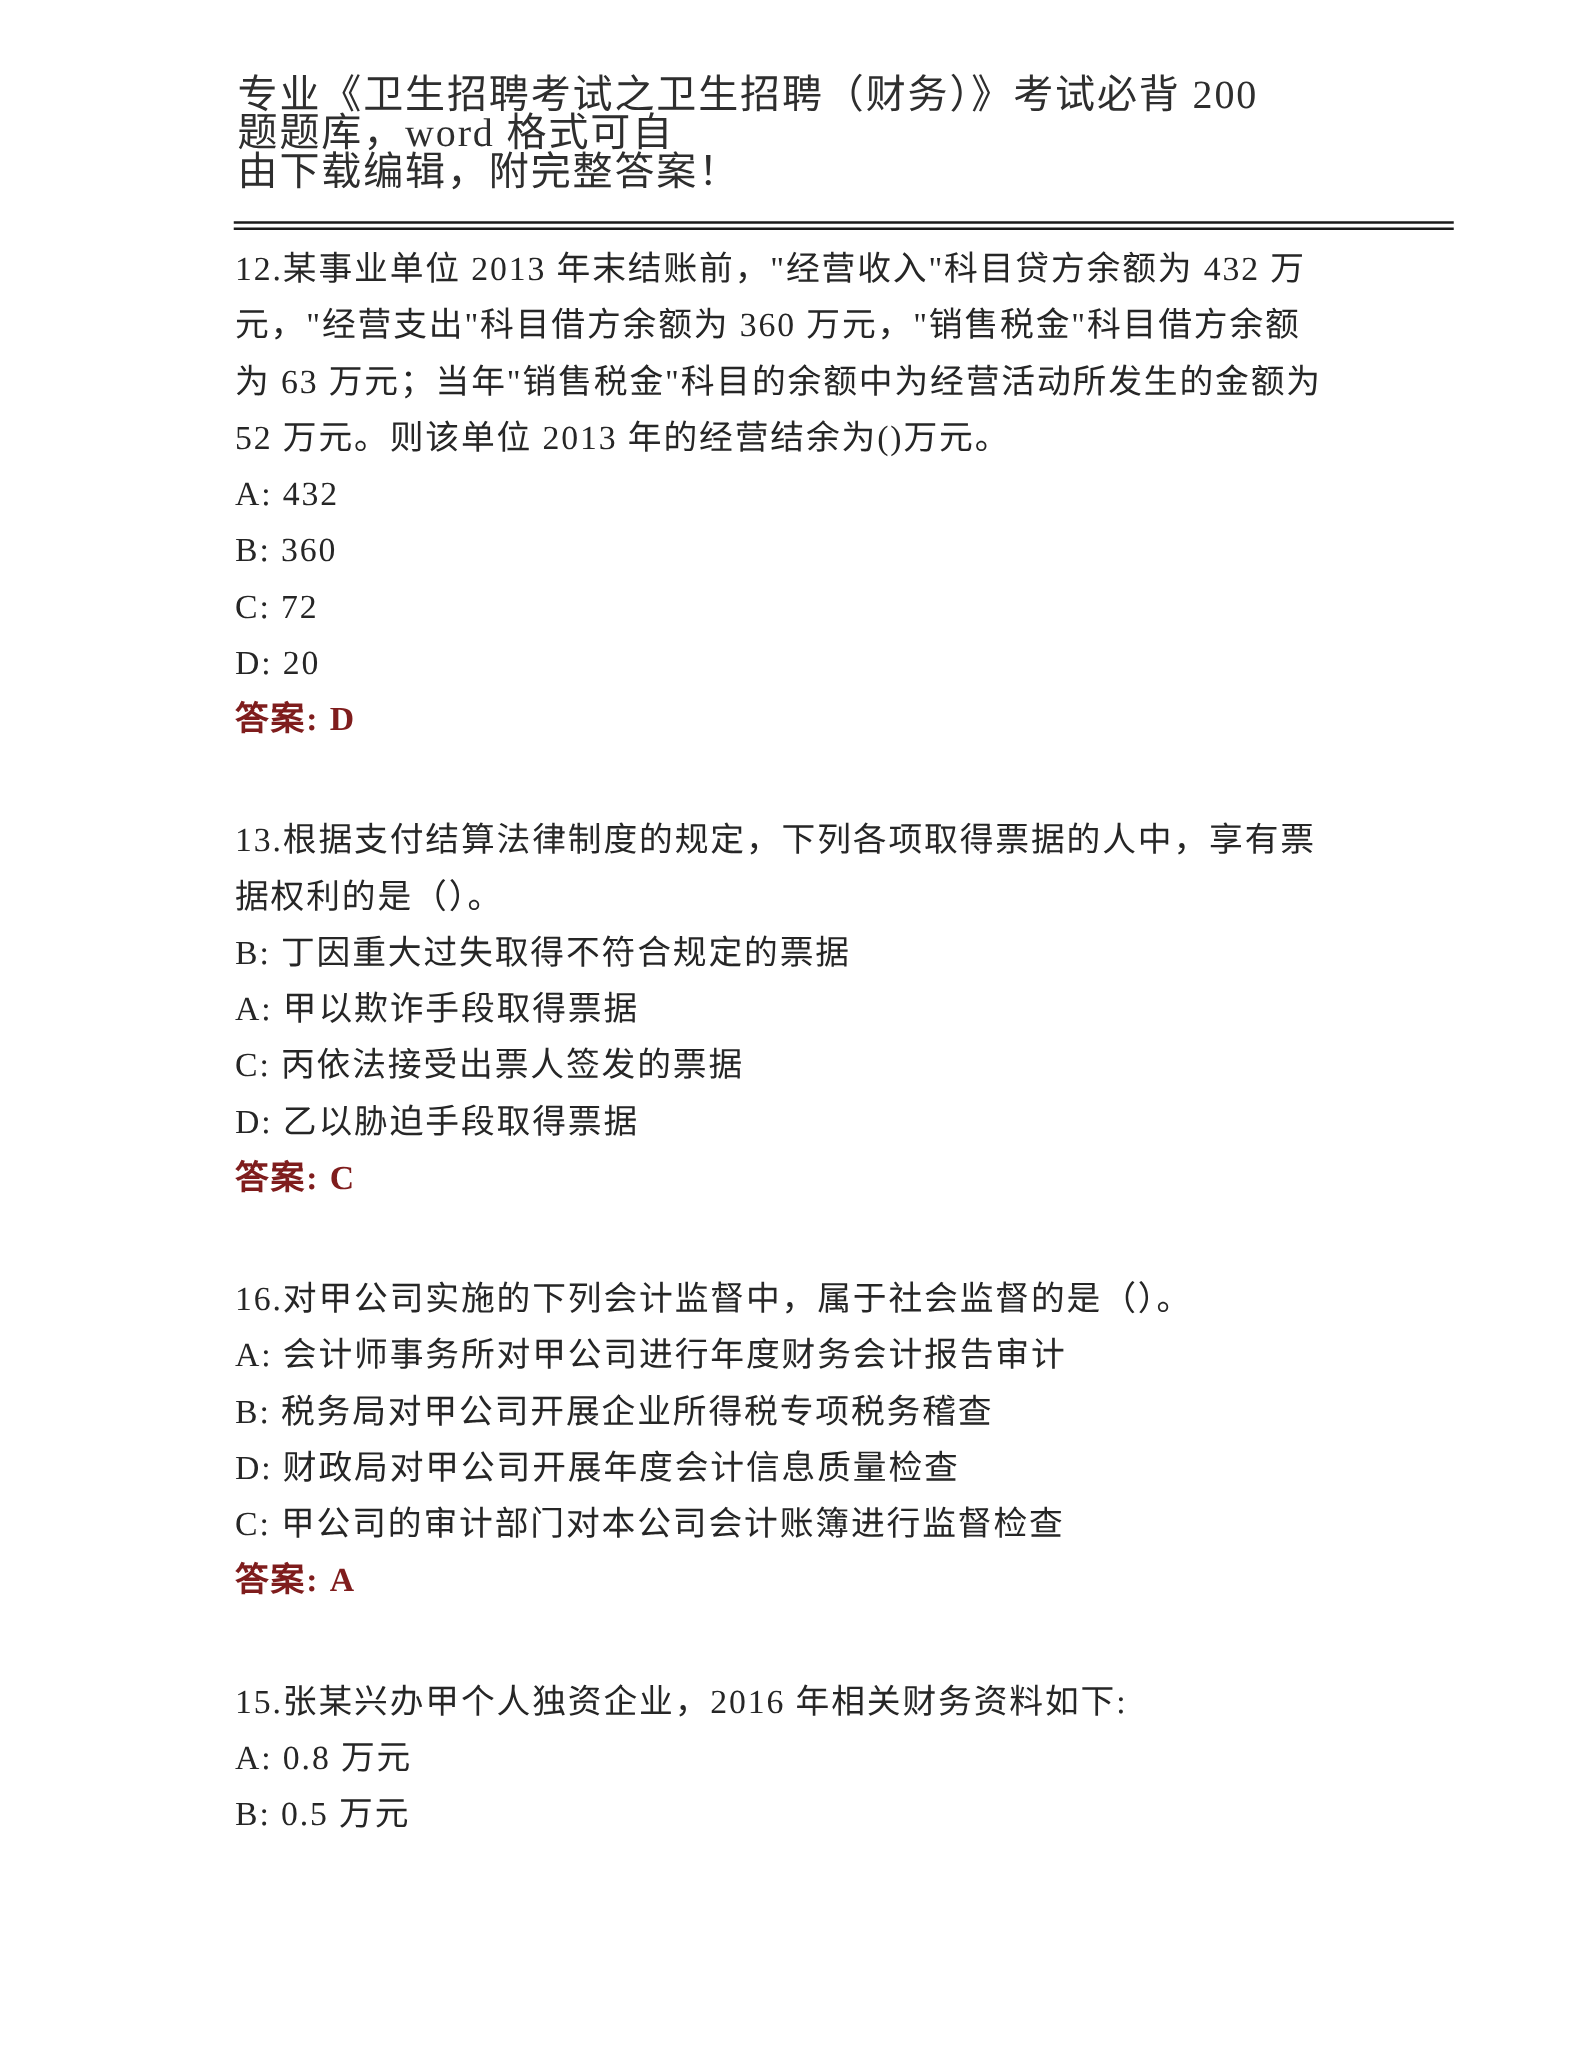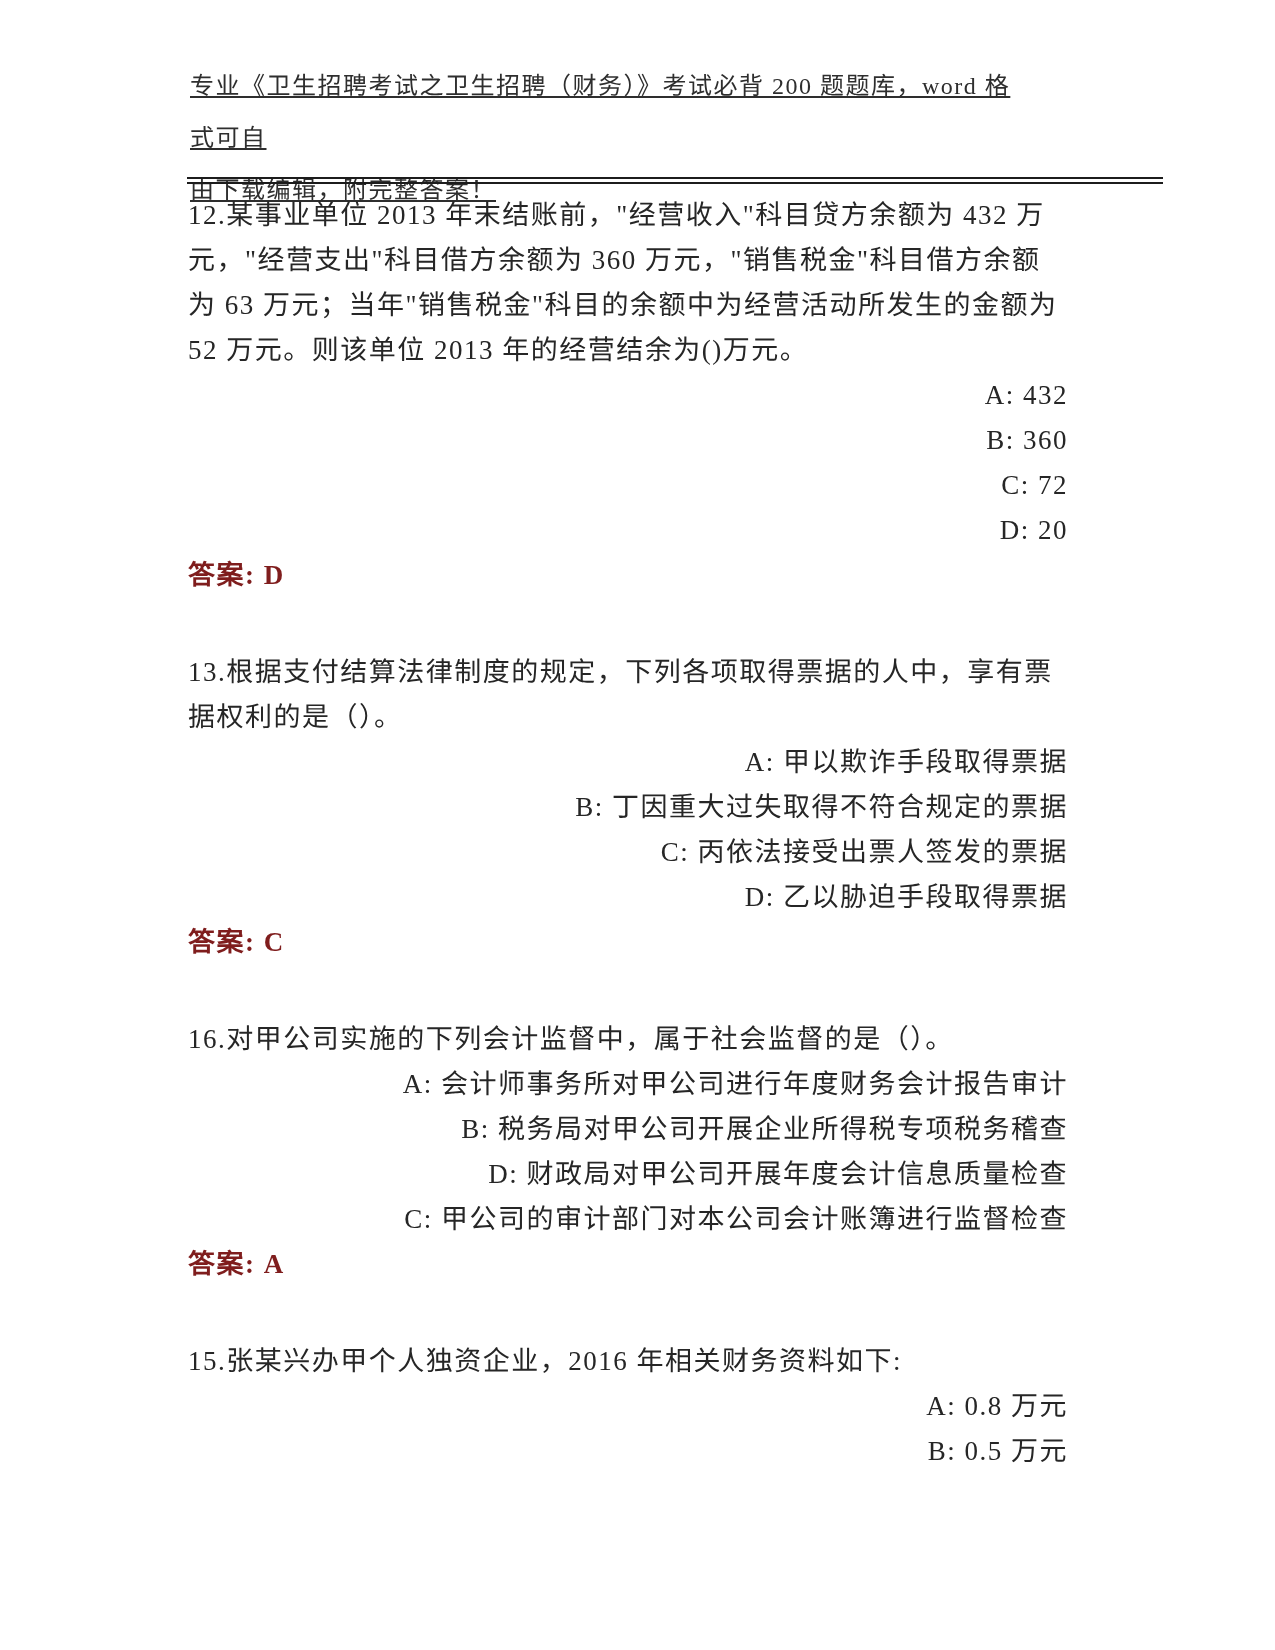--- a/index.html
+++ b/index.html
@@ -17,26 +17,25 @@
     overflow: hidden;
   }
   .doc-header {
     position: absolute;
     left: 190px;
     top: 60px;
     width: 835px;
   }
   .header-text {
     margin: 0;
-    font-size: 24px;
-    line-height: 52px;
+    font-size: 32px;
+    line-height: 31px;
     letter-spacing: 1.5px;
     white-space: pre-line;
     color: #2e2e2e;
-    text-decoration: underline;
   }
   .header-rule {
     position: absolute;
     left: 187px;
     top: 177px;
     width: 976px;
     height: 3px;
     border-top: 2px solid #1c1c1c;
     border-bottom: 2px solid #1c1c1c;
     background: transparent;
@@ -54,21 +53,20 @@
     margin: 0 0 52px 0;
   }
   .question p {
     margin: 0;
   }
   .q-text {
     white-space: pre-line;
   }
   .option {
     white-space: pre-line;
-    text-align: right;
   }
   .answer {
     font-weight: bold;
     color: #7f1d1d;
   }
 </style>
 </head>
 <body>
 
 <div class="page">
@@ -90,22 +88,22 @@
       <p class="option">A: 432</p>
       <p class="option">B: 360</p>
       <p class="option">C: 72</p>
       <p class="option">D: 20</p>
       <p class="answer">答案: D</p>
     </section>
 
     <section class="question">
       <p class="q-text">13.根据支付结算法律制度的规定，下列各项取得票据的人中，享有票
 据权利的是（）。</p>
+      <p class="option">B: 丁因重大过失取得不符合规定的票据</p>
       <p class="option">A: 甲以欺诈手段取得票据</p>
-      <p class="option">B: 丁因重大过失取得不符合规定的票据</p>
       <p class="option">C: 丙依法接受出票人签发的票据</p>
       <p class="option">D: 乙以胁迫手段取得票据</p>
       <p class="answer">答案: C</p>
     </section>
 
     <section class="question">
       <p class="q-text">16.对甲公司实施的下列会计监督中，属于社会监督的是（）。</p>
       <p class="option">A: 会计师事务所对甲公司进行年度财务会计报告审计</p>
       <p class="option">B: 税务局对甲公司开展企业所得税专项税务稽查</p>
       <p class="option">D: 财政局对甲公司开展年度会计信息质量检查</p>

